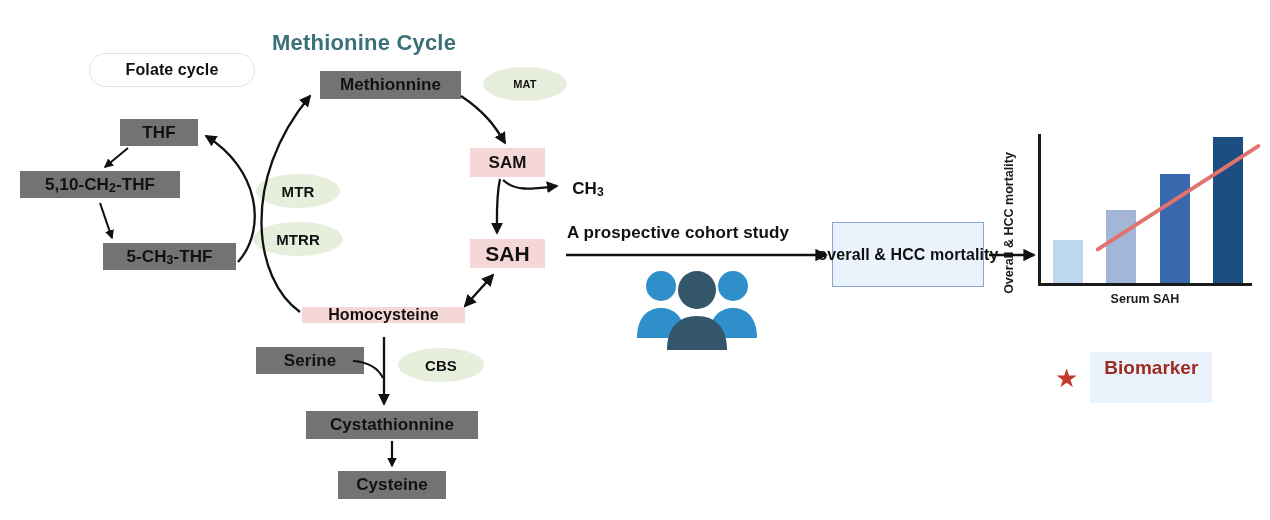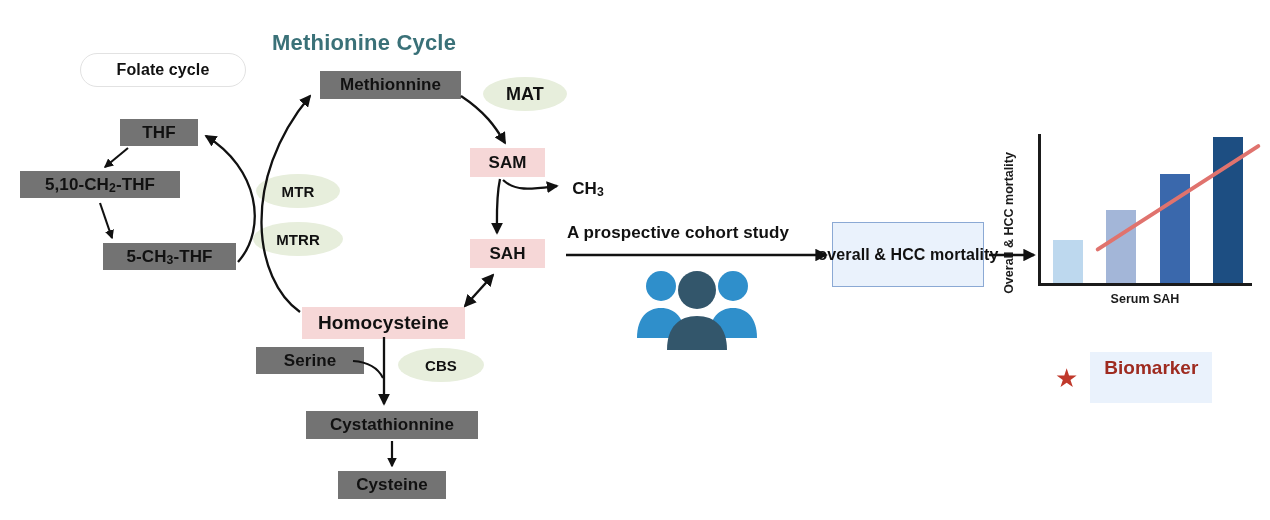--- a/index.html
+++ b/index.html
@@ -75,43 +75,43 @@
   
   #people-icon { position: absolute; left: 634px; top: 266px; width: 126px; height: 84px; }
 </style>
 </head>
 <body>
 
 <div id="stage">
 
   <div id="title">Methionine Cycle</div>
 
-  <div class="node pill" style="left:80px; top:53px; width:166px; height:34px; font-size:16px;">Folate cycle</div>
+  <div class="node pill" style="left:89px; top:53px; width:166px; height:34px; font-size:16px;">Folate cycle</div>
 
   <div class="node blue" style="left:120px; top:119px; width:78px; height:27px; font-size:17px;">THF</div>
 
   <div class="node blue" style="left:20px; top:171px; width:160px; height:27px; font-size:17px;">5,10-CH<sub>2</sub>-THF</div>
 
   <div class="node blue" style="left:103px; top:243px; width:133px; height:27px; font-size:17px;">5-CH<sub>3</sub>-THF</div>
 
   <div class="node blue" style="left:320px; top:71px; width:141px; height:28px; font-size:17px;">Methionnine</div>
 
   <div class="node pink" style="left:470px; top:148px; width:75px; height:29px; font-size:17px;">SAM</div>
 
-  <div class="node pink" style="left:470px; top:239px; width:75px; height:29px; font-size:17px;">SAH</div>
-
-  <div class="node pink" style="left:302px; top:307px; width:163px; height:32px; font-size:19px;">Homocysteine</div>
+  <div class="node pink" style="left:470px; top:239px; width:75px; height:29px; font-size:21px;">SAH</div>
+
+  <div class="node pink" style="left:302px; top:307px; width:163px; height:16px; font-size:16px;">Homocysteine</div>
 
   <div class="node blue" style="left:256px; top:347px; width:108px; height:27px; font-size:17px;">Serine</div>
 
   <div class="node blue" style="left:338px; top:471px; width:108px; height:28px; font-size:17px;">Cysteine</div>
 
   <div class="node blue" style="left:306px; top:411px; width:172px; height:28px; font-size:17px;">Cystathionnine</div>
 
-  <div class="node oval" style="left:483px; top:77px; width:84px; height:34px; font-size:18px;">MAT</div>
+  <div class="node oval" style="left:483px; top:67px; width:84px; height:34px; font-size:11px;">MAT</div>
 
   <div class="node oval" style="left:256px; top:174px; width:84px; height:34px; font-size:15px;">MTR</div>
 
   <div class="node oval" style="left:253px; top:222px; width:90px; height:34px; font-size:15px;">MTRR</div>
 
   <div class="node oval" style="left:398px; top:348px; width:86px; height:34px; font-size:15px;">CBS</div>
 
   <div class="node" style="left:564px; top:178px; width:48px; height:22px; font-size:17px;">CH<sub>3</sub></div>
 
   <div class="node" style="left:567px; top:222px; width:262px; height:22px; font-size:17px; justify-content:flex-start;">A prospective cohort study</div>

